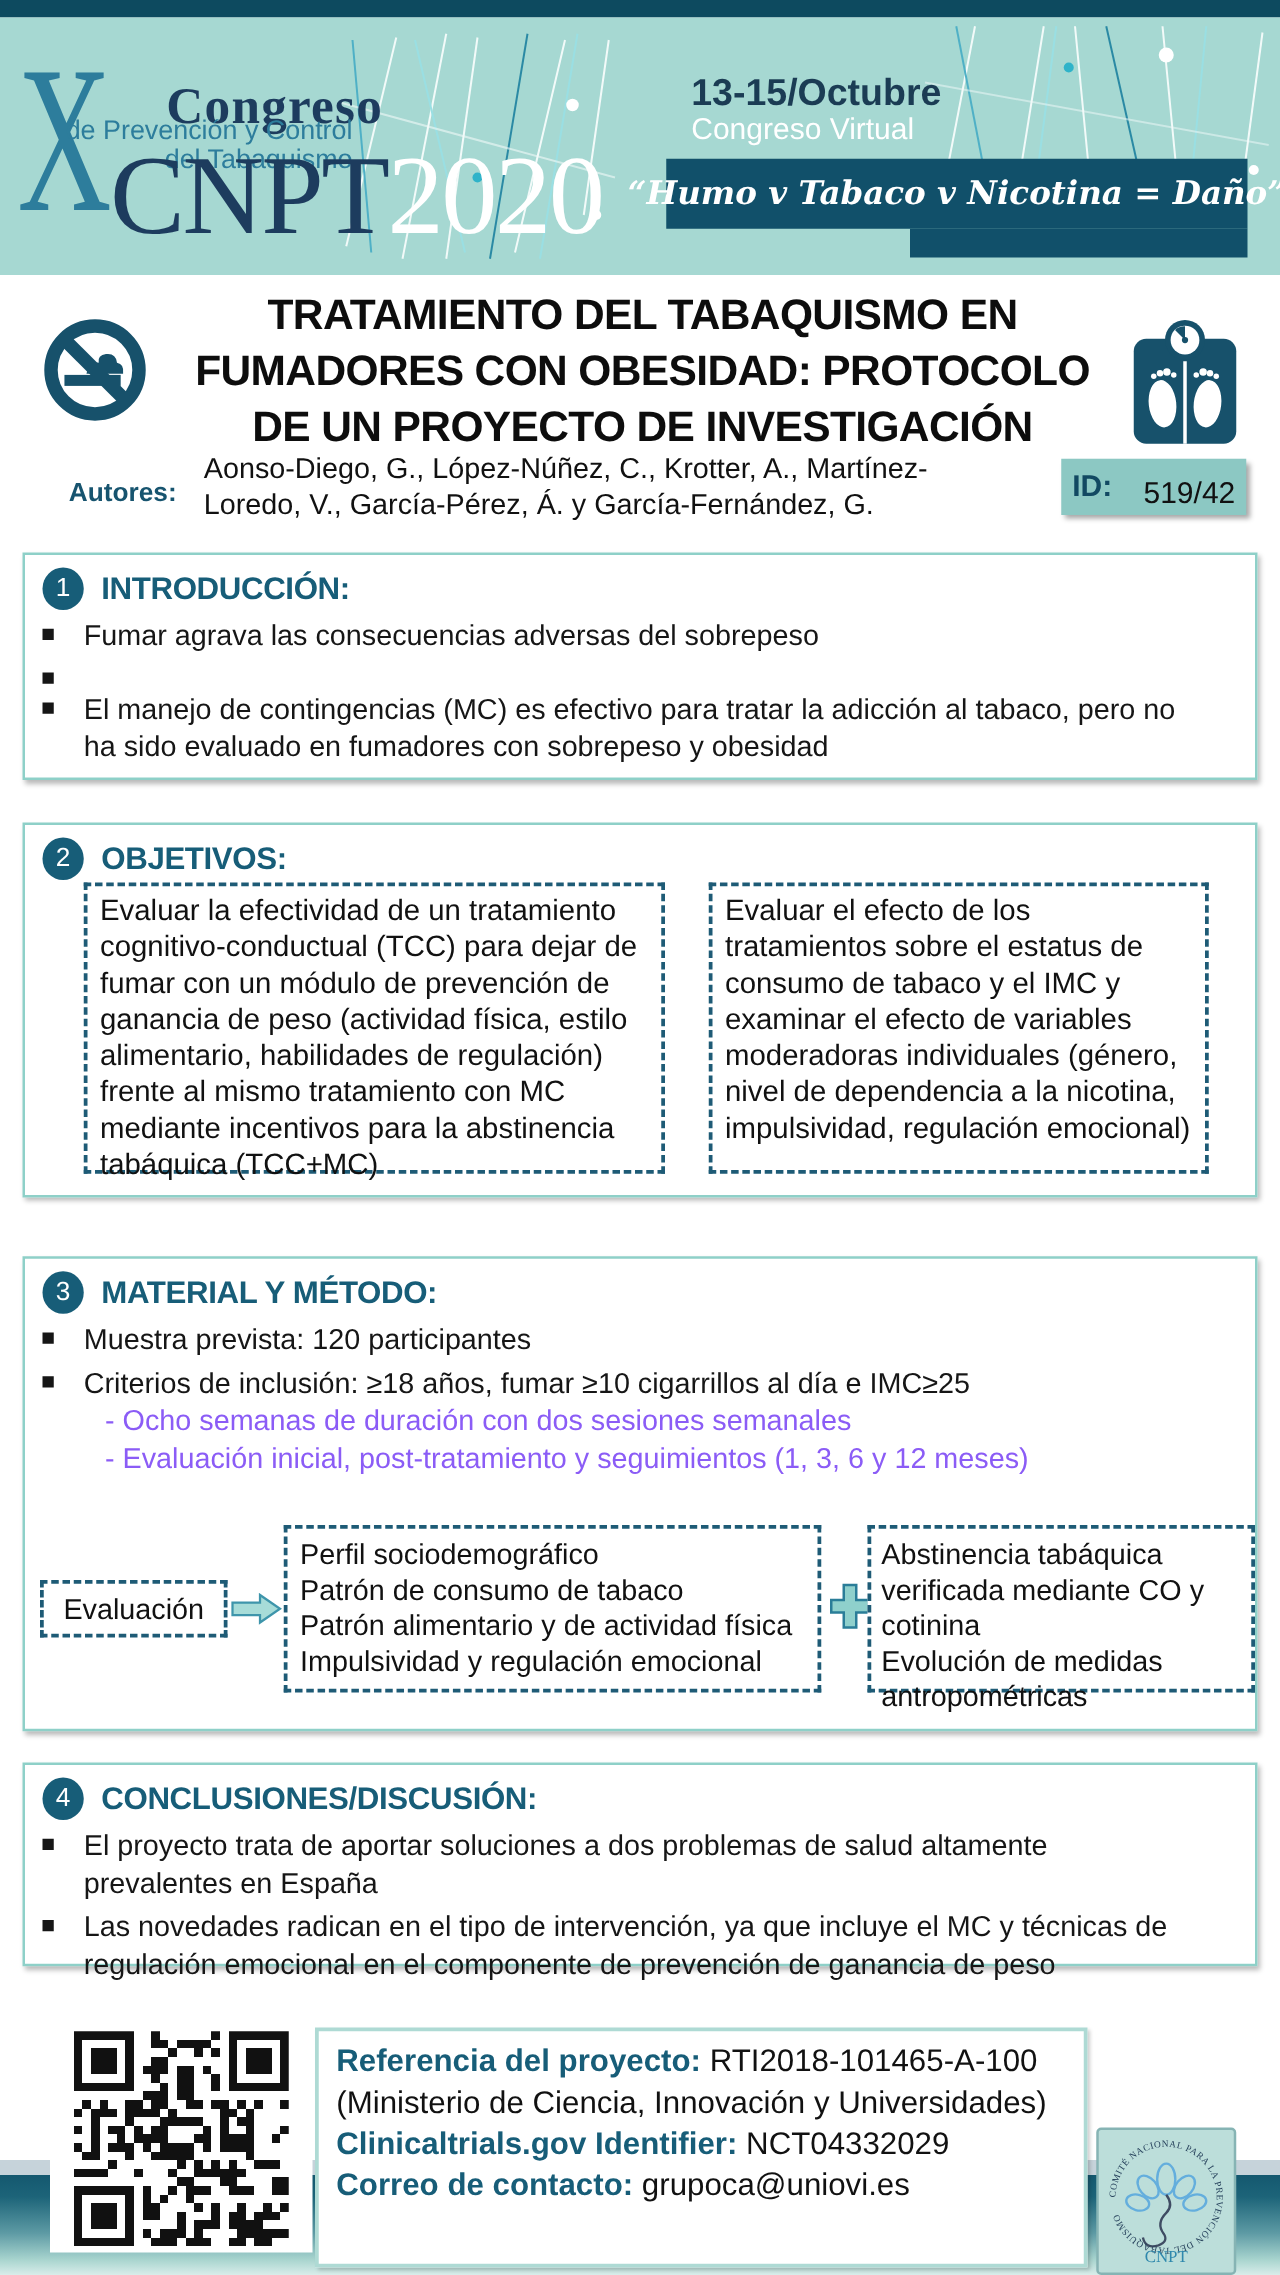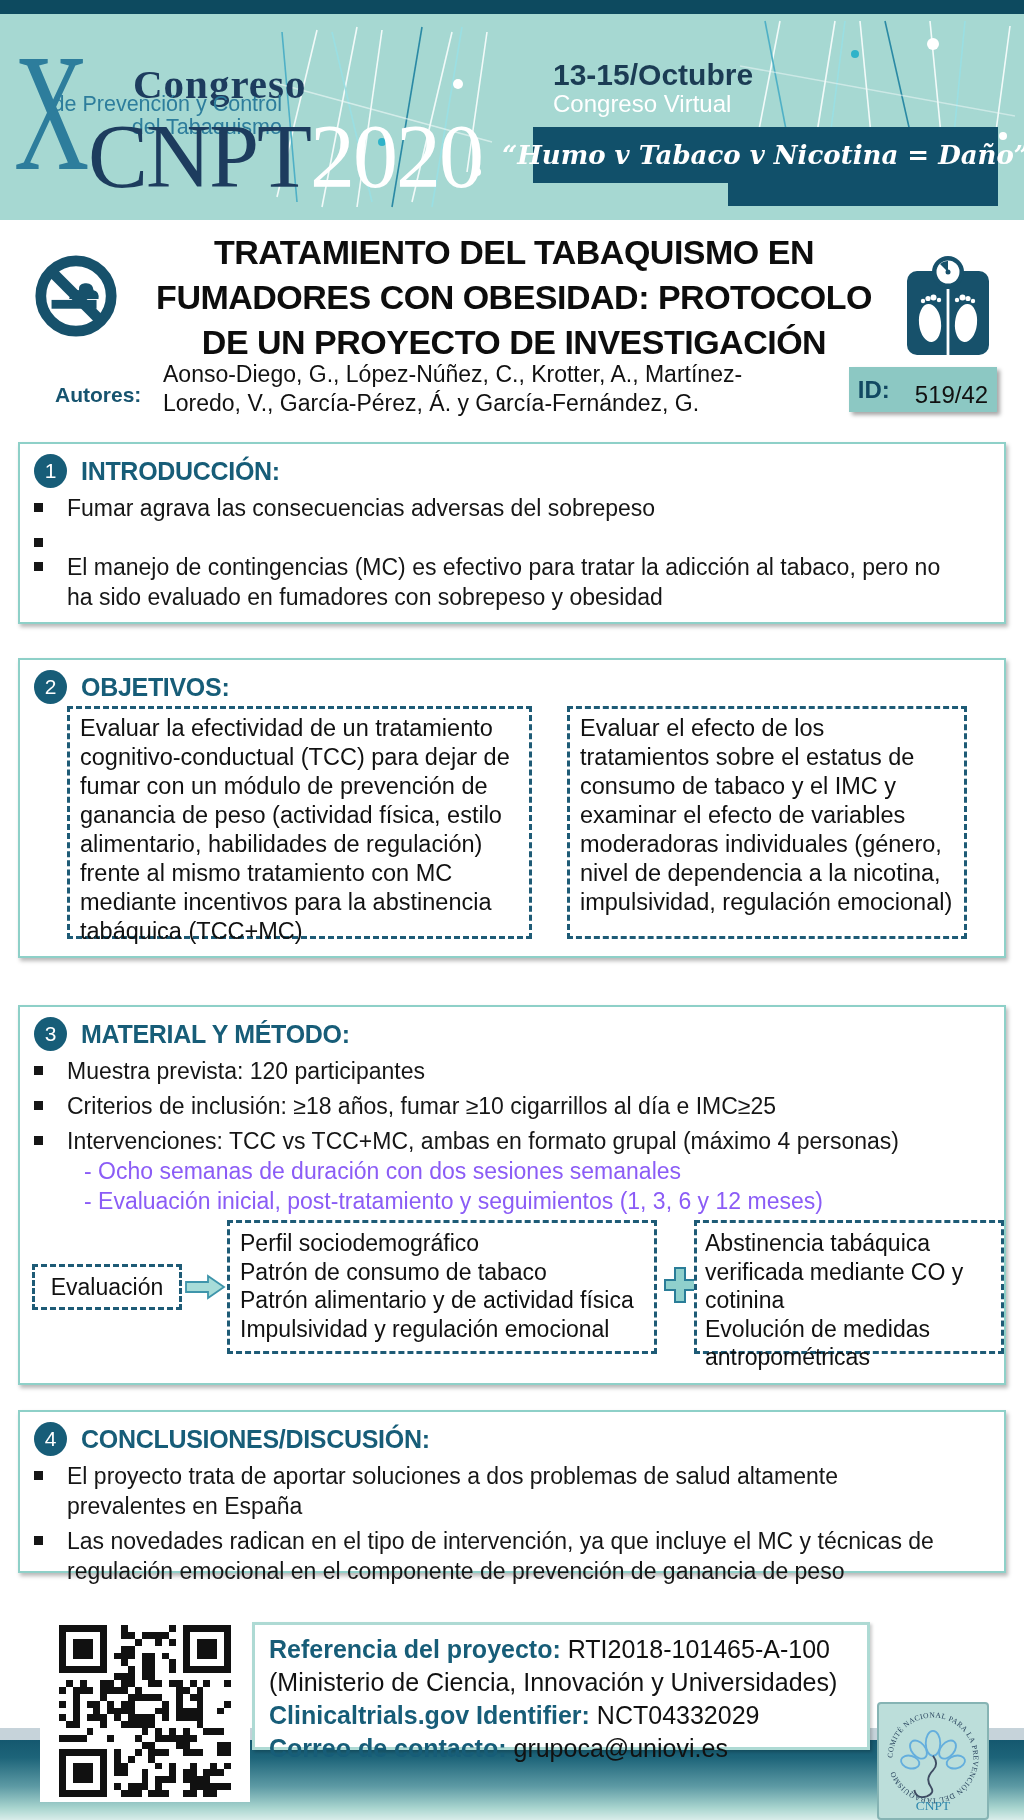--- a/index.html
+++ b/index.html
@@ -58,21 +58,21 @@
              font-size:23px;line-height:28.5px;color:#111;}
   .flow-plus{position:absolute;left:643px;top:258px;}
   .flow-box2{position:absolute;left:674px;top:213px;width:310px;height:134px;padding:6px 8px;
              font-size:23px;line-height:28.5px;color:#111;}
   
   .band-edge{position:absolute;left:0;top:1728px;width:1024px;height:12px;background:#c6d3da;}
   .band{position:absolute;left:0;top:1740px;width:1024px;height:80px;
         background:linear-gradient(180deg,#14586f 0%,#1d6479 22%,#5d9aa4 58%,#a9d5cf 85%,#d9edea 100%);}
   .qr{position:absolute;left:40px;top:1620px;width:210px;height:182px;background:#fff;z-index:3;
       display:flex;align-items:center;justify-content:center;}
-  .refbox{position:absolute;left:252px;top:1622px;width:618px;height:128px;background:#fff;
+  .refbox{position:absolute;left:252px;top:1622px;width:618px;height:192px;background:#fff;
           border:3px solid #aedad4;box-sizing:border-box;z-index:3;padding:8px 14px;
           font-size:25px;line-height:33px;color:#111;box-shadow:2px 2px 3px rgba(0,0,0,.2);}
   .refbox .lbl{color:#175d78;font-weight:bold;}
   .seal{position:absolute;left:877px;top:1702px;width:112px;height:118px;background:#bcdeda;
         border:2px solid #86b4b4;border-radius:4px;z-index:3;box-sizing:border-box;
         display:flex;align-items:center;justify-content:center;}
 </style>
 </head>
 <body>
 
@@ -208,24 +208,20 @@
       <div class="badge">3</div>
       <div class="sec-title">MATERIAL Y MÉTODO:</div>
     </div>
     <div class="bullet">
       <span class="sq"></span>
       <span>Muestra prevista: 120 participantes</span>
     </div>
     <div class="bullet">
       <span class="sq"></span>
       <span>Criterios de inclusión: ≥18 años, fumar ≥10 cigarrillos al día e IMC≥25</span>
-    </div>
-    <div class="bullet">
-      <span class="sq"></span>
-      <span>Intervenciones: TCC vs TCC+MC, ambas en formato grupal (máximo 4 personas)</span>
     </div>
     <div class="subline">- Ocho semanas de duración con dos sesiones semanales</div>
     <div class="subline">- Evaluación inicial, post-tratamiento y seguimientos (1, 3, 6 y 12 meses)</div>
 
     <div class="dashed flow-label">Evaluación</div>
     <svg class="flow-arrow" width="42" height="28" viewBox="0 0 42 28">
       <path d="M2,9 h22 v-6 l16,11 l-16,11 v-6 h-22 z" fill="#a7dcd8" stroke="#3e95ab" stroke-width="1.8"></path>
     </svg>
     <div class="dashed flow-box1">
       <div>Perfil sociodemográfico</div>

